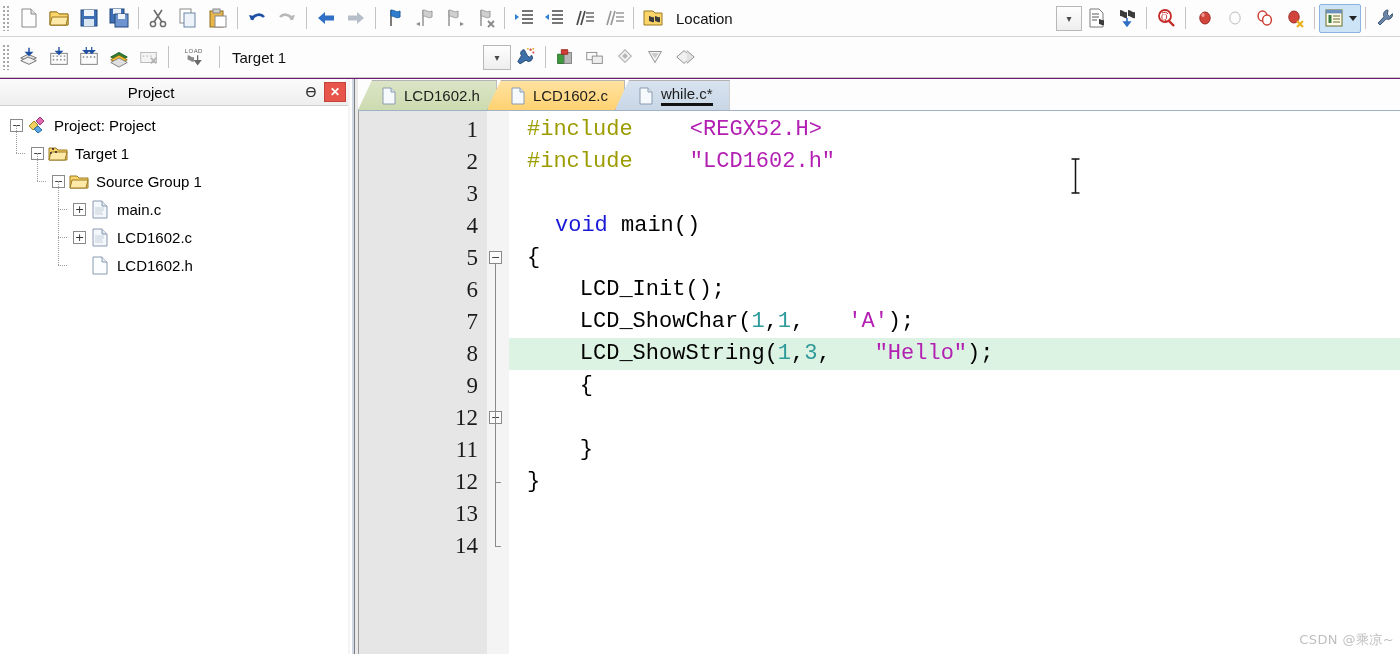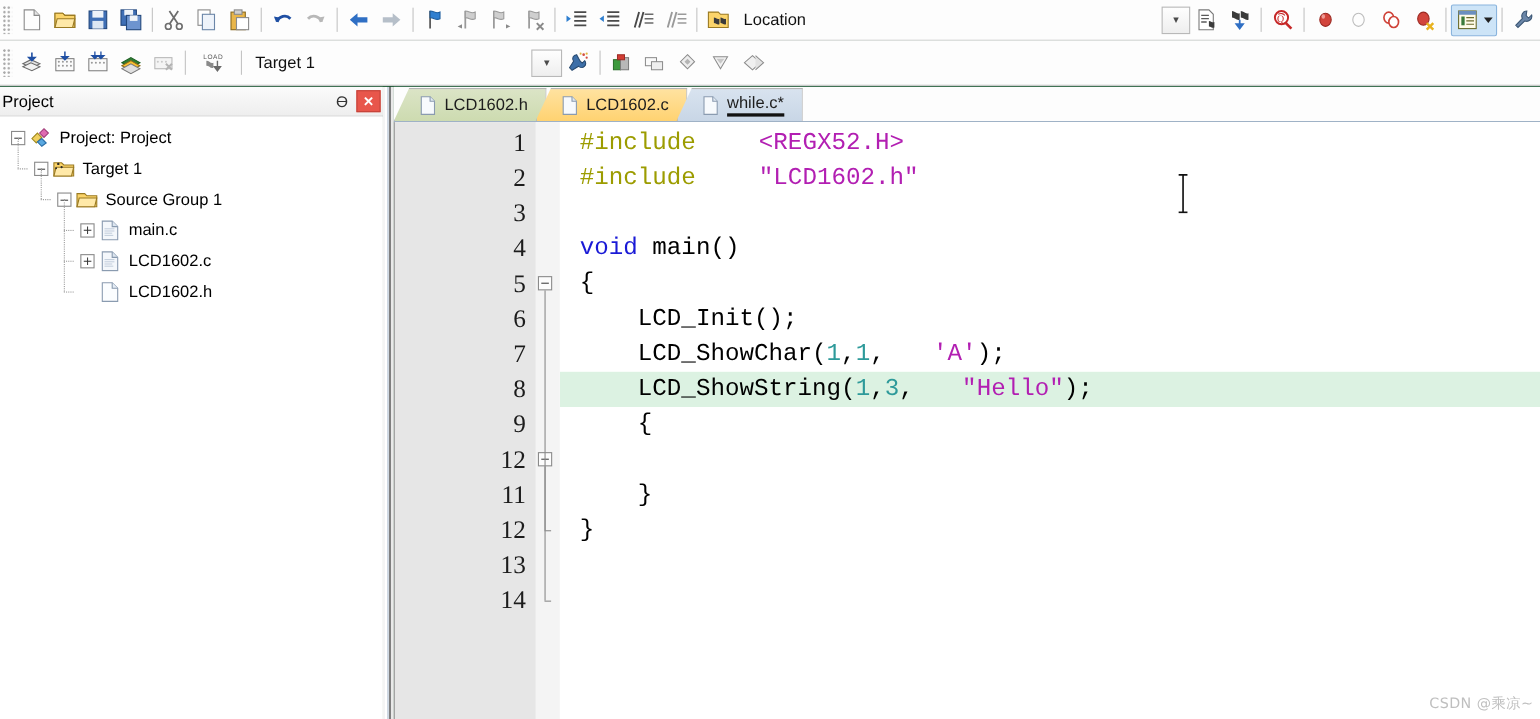--- a/index.html
+++ b/index.html
@@ -2,21 +2,21 @@
 <html><head>
 <meta charset="utf-8">
 <style>
   * { box-sizing: border-box; margin:0; padding:0; }
   html,body {
     width:1400px; height:654px; overflow:hidden;
     background:#ffffff;
     font-family:"Liberation Sans", sans-serif;
     -webkit-font-smoothing: antialiased;
   }
-  #app { position:relative; width:1400px; height:654px; background:#14532d; }
+  #app { position:relative; width:1400px; height:654px; background:#701a75; }
 
   
   .toolbar {
     position:absolute; left:0; width:1400px;
     background:#fdfdfd;
     display:flex; align-items:center;
     border-bottom:1px solid #d6d6d6;
   }
   #toolbar-main { top:0; height:37px; }
   #toolbar-build { top:37px; height:41px; border-bottom:1px solid #c9c9c9; }
@@ -70,20 +70,21 @@
   #project-panel {
     position:absolute; left:0; top:79px; width:348px; height:575px;
     background:#ffffff; display:flex; flex-direction:column;
   }
   #project-header {
     height:27px; flex:0 0 auto;
     display:flex; align-items:center;
     background:linear-gradient(#fbfbfb,#eeeeee);
     border-bottom:1px solid #cfcfcf;
     padding-left:2px;
+    text-align:center;
   }
   #project-title { font-size:15px; color:#000; font-weight:400; flex:1 1 auto; }
   .hdr-btn { width:22px;height:21px;display:flex;align-items:center;justify-content:center;margin-right:2px; }
   #pin-btn { font-size:14px; color:#333; }
   #close-btn {
     background:#e8564b; color:#fff; font-size:12px; font-weight:bold;
     border:1px solid #c4433a; width:22px; height:20px;
     display:flex;align-items:center;justify-content:center;
   }
   #project-tree { flex:1 1 auto; overflow:hidden; padding-top:5px; background:#fff; position:relative;}
@@ -158,21 +159,21 @@
   #code-col { flex:1 1 auto; position:relative; background:#ffffff; padding-top:3px; overflow:hidden;}
   .cline {
     height:32px; line-height:32px;
     font-family:"Liberation Mono", monospace;
     font-size:22px; white-space:pre; color:#000;
     padding-left:18px;
   }
   .cline.hl { background:#dcf2e2; }
   .k-pre   { color:#9c9c00; }          
   .k-str   { color:#b21fb2;margin-left:44px; }          
-  .k-kw    { color:#1a1ad6; }          
+  .k-kw    { color:#1a1ad6;margin-left:28px; }          
   .k-num   { color:#2e9a9a; }          
   .k-plain { color:#000000; }
 
   .fold-box {
     position:absolute; width:13px;height:13px;left:2px;
     border:1px solid #8a8a8a;background:#fcfcfc;
     display:flex;align-items:center;justify-content:center;
     font-size:11px;line-height:9px;color:#333;
     font-family:"DejaVu Sans", sans-serif;
   }

